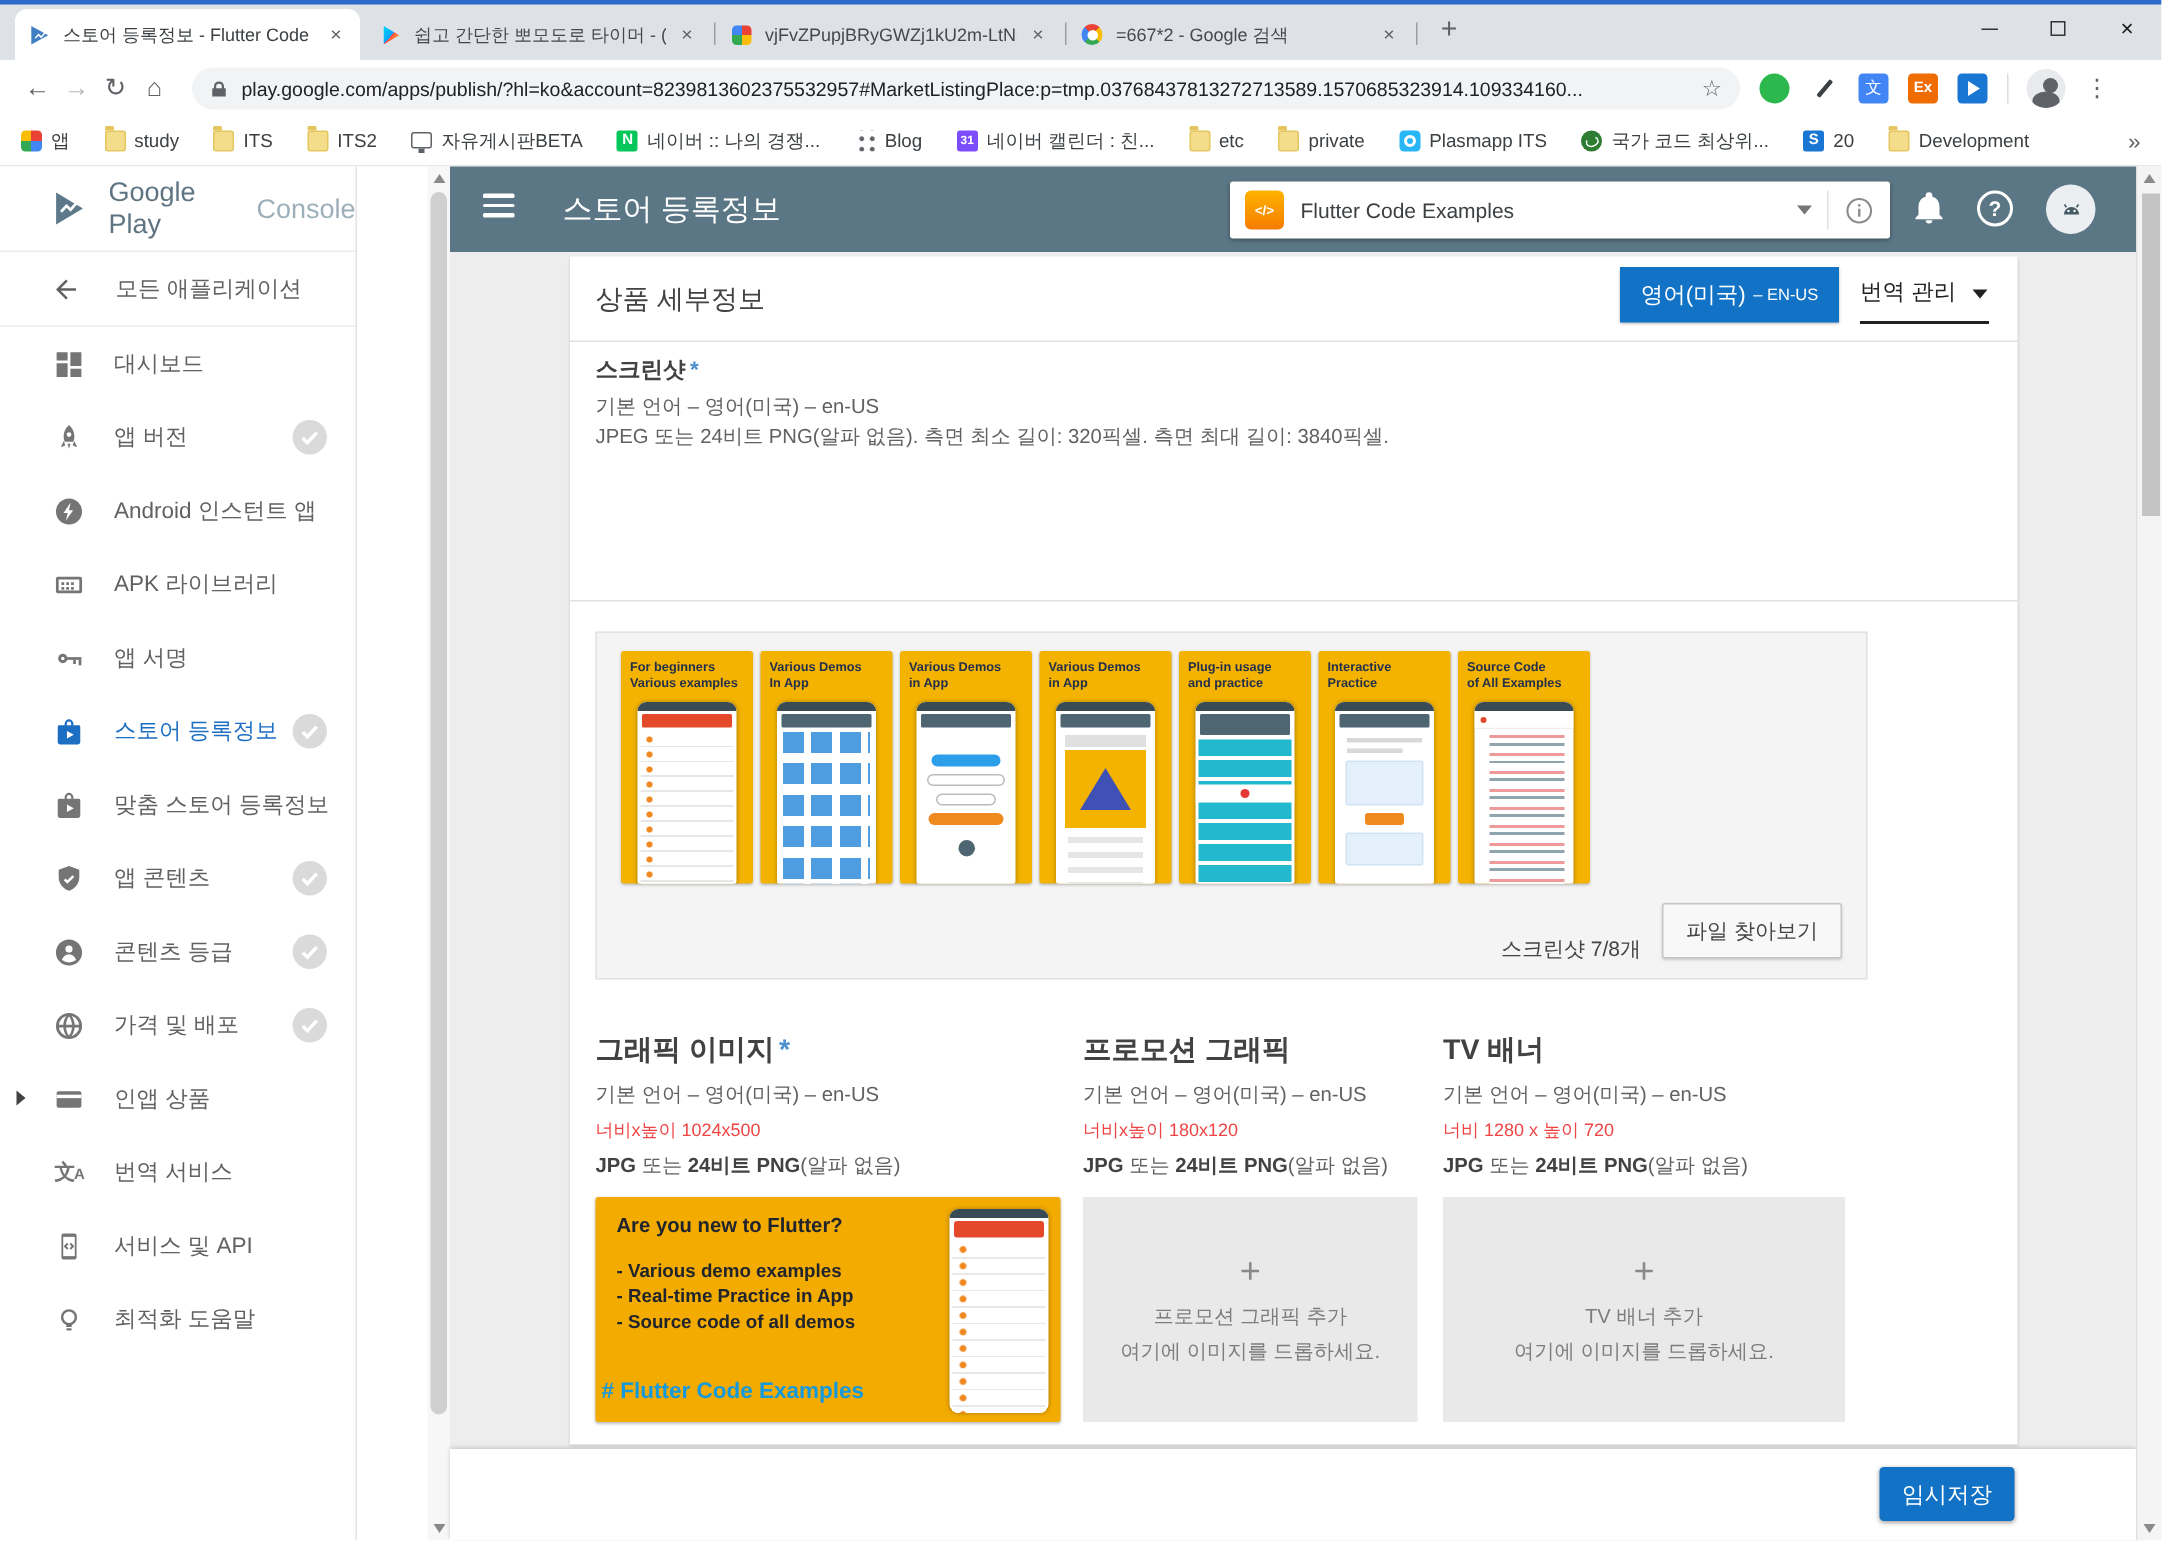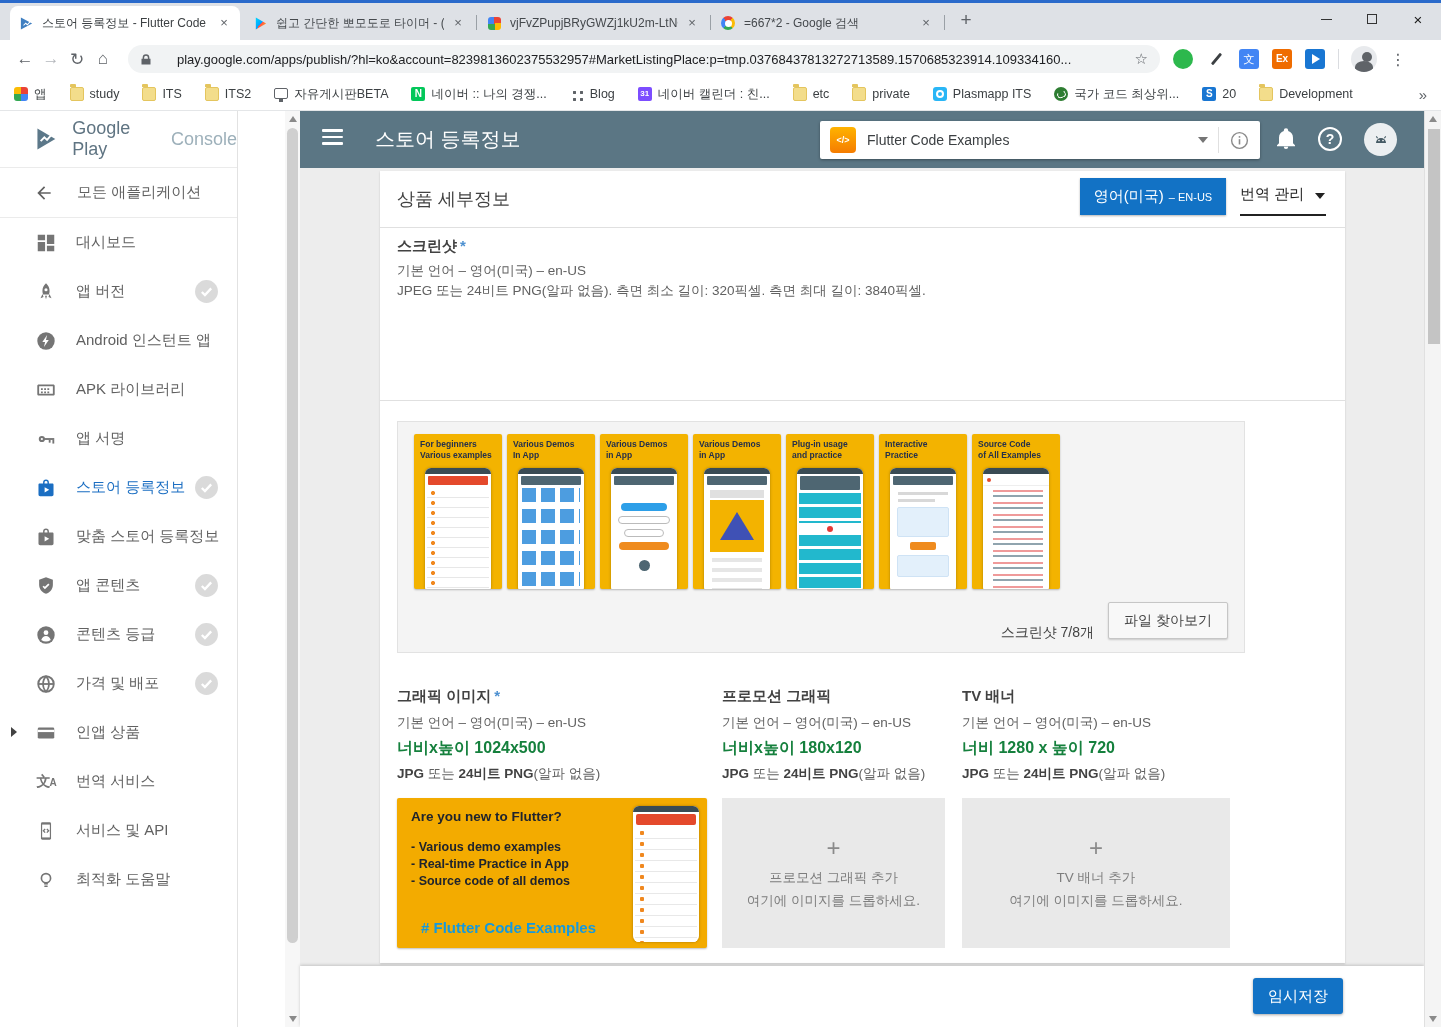--- a/index.html
+++ b/index.html
@@ -23,21 +23,21 @@
 .wincontrols{position:absolute;right:0;top:0;height:32px;display:flex}
 .wc{width:46px;height:32px;display:flex;align-items:center;justify-content:center;color:#1a1a1a;font-size:15px}
 .wc-min i{width:11px;height:1px;background:#333;display:block}
 .wc-max i{width:10px;height:10px;border:1px solid #333;display:block}
 .toolbar{position:absolute;top:40px;left:0;width:1441px;height:38px;background:#fff;display:flex;align-items:center}
 .nav-ic{width:26px;text-align:center;font-size:17px;color:#5f6368}
 .nav-ic:first-child{margin-left:12px}
 .nav-ic.dim{color:#b4b7bc}
 .omnibox{margin-left:12px;width:1032px;height:28px;background:#f1f3f4;border-radius:14px;display:flex;align-items:center;padding:0 12px}
 .lock svg{width:12px;height:13px;display:block}
-.url{font-size:13px;color:#202124;margin-left:25px;white-space:nowrap;overflow:hidden;flex:1}
+.url{font-size:13px;color:#202124;margin-left:9px;white-space:nowrap;overflow:hidden;flex:1}
 .star{font-size:15px;color:#5f6368;margin-left:8px}
 .ext{width:20px;height:20px;margin-left:13px;position:relative;flex:none}
 .ext-green{background:#2db84d;border-radius:50%}
 .ext-pen{display:flex;align-items:center;justify-content:center}
 .ext-pen i{width:3px;height:14px;background:#3c4043;transform:rotate(40deg);border-radius:1px}
 .ext-tr{background:#4285f4;border-radius:3px;color:#fff;font-size:11px;text-align:center;line-height:20px}
 .ext-ex{background:#ef6c00;border-radius:3px;color:#fff;font-weight:bold;font-size:10px;line-height:20px;text-align:center}
 .ext-play{background:#1976d2;border-radius:3px;display:flex;align-items:center;justify-content:center}
 .ext-play i{width:0;height:0;border-left:8px solid #fff;border-top:5px solid transparent;border-bottom:5px solid transparent;margin-left:2px}
 .tb-sep{width:1px;height:20px;background:#dadce0;margin-left:13px}
@@ -152,29 +152,29 @@
 .area{height:30px;background:#e3f0fb;border:1px solid #cfe3f5;margin:5px 5px 0;border-radius:2px}
 .area.s{height:22px}
 .obtn{width:26px;height:8px;background:#ef8b1e;border-radius:2px;margin:5px auto 0}
 .v7 .hd{background:#fff;border-bottom:1px solid #eee;position:relative;margin:0;height:12px}
 .v7 .hd i{position:absolute;left:4px;top:4px;width:4px;height:4px;border-radius:50%;background:#e4492c}
 .v7 .bd{left:10px;right:6px;top:22px;background-image:repeating-linear-gradient(180deg,#ef9a9a 0 2px,#fff 2px 5px,#90a4ae 5px 7px,#fff 7px 12px)}
 .ss-count{position:absolute;right:150px;top:202px;font-size:14px;color:#424242}
 .browse-btn{position:absolute;right:16px;top:180px;width:120px;height:37px;background:#f8f8f8;border:1px solid #c6c6c6;border-radius:2px;font-size:14px;color:#424242;text-align:center;line-height:35px;box-shadow:0 1px 2px rgba(0,0,0,.18)}
 .gcol{position:absolute;top:516px;width:310px}
 .gc1{left:17px}.gc2{left:342px}.gc3{left:582px}
-.gc-title{font-size:15px;font-weight:bold;color:#424242}
+.gc-title{font-size:19px;font-weight:bold;color:#424242}
 .gc-line{font-size:13.5px;color:#616161;margin-top:8px}
-.gc-size{font-size:16px;color:#15803d;font-weight:bold;margin-top:6px}
+.gc-size{font-size:12px;color:#ef4444;font-weight:normal;margin-top:6px}
 .gc-fmt{font-size:13.5px;color:#616161;margin-top:6px}
 .feature{position:absolute;left:17px;top:627px;width:310px;height:150px;background:#f3ab00;border-radius:2px;box-shadow:0 1px 2px rgba(0,0,0,.25)}
 .fg-head{position:absolute;left:14px;top:11px;font-size:13.5px;font-weight:bold;color:#20242c}
 .fg-b{position:absolute;left:14px;font-size:12.5px;font-weight:bold;color:#20242c}
 .b1{top:42px}.b2{top:59px}.b3{top:76px}
-.fg-tag{position:absolute;left:24px;bottom:12px;font-size:15px;font-weight:bold;color:#1599dd}
+.fg-tag{position:absolute;left:4px;bottom:12px;font-size:15px;font-weight:bold;color:#1599dd}
 .fg-phone{position:absolute;right:8px;top:8px;width:66px;bottom:6px;background:#fff;border-radius:6px;overflow:hidden;box-shadow:0 0 3px rgba(0,0,0,.3)}
 .fg-phone .st{height:6px;background:#394b54}
 .fg-phone .hd{height:11px;margin:2px 3px;background:#e4492c;border-radius:2px}
 .fg-phone .bd{position:absolute;left:2px;right:2px;top:22px;bottom:0;background-image:radial-gradient(circle at 7px 5px,#f0881f 2px,rgba(255,255,255,0) 2.5px),repeating-linear-gradient(180deg,#fff 0 10px,#e8e8e8 10px 11px);background-size:100% 11px,auto}
 .dropzone{position:absolute;top:627px;height:150px;background:#e9e9e9;display:flex;flex-direction:column;align-items:center;justify-content:center;color:#7d7d7d}
 .dz-promo{left:342px;width:223px}
 .dz-tv{left:582px;width:268px}
 .dz-plus{font-size:24px;color:#8a8a8a;line-height:1}
 .dz-l{font-size:13.5px;margin-top:9px}
 .dz-s{font-size:13.5px;margin-top:5px}

